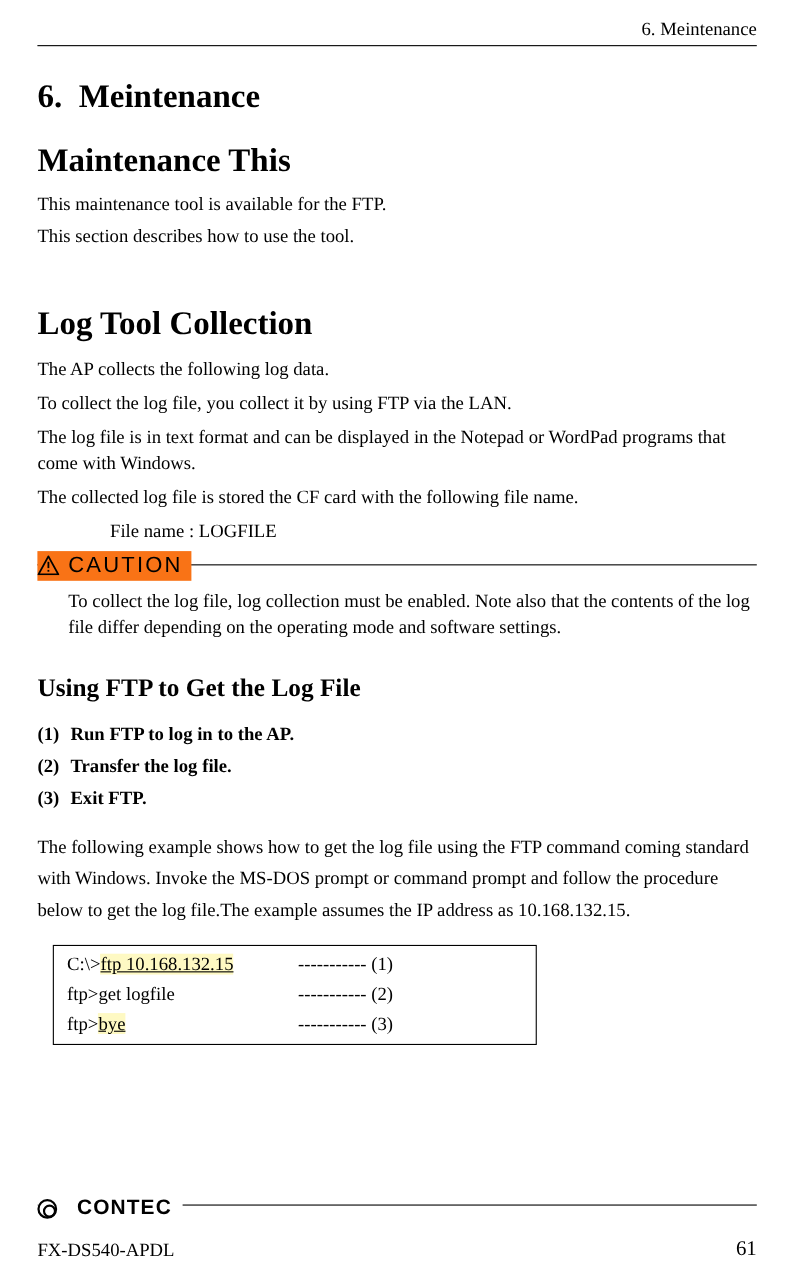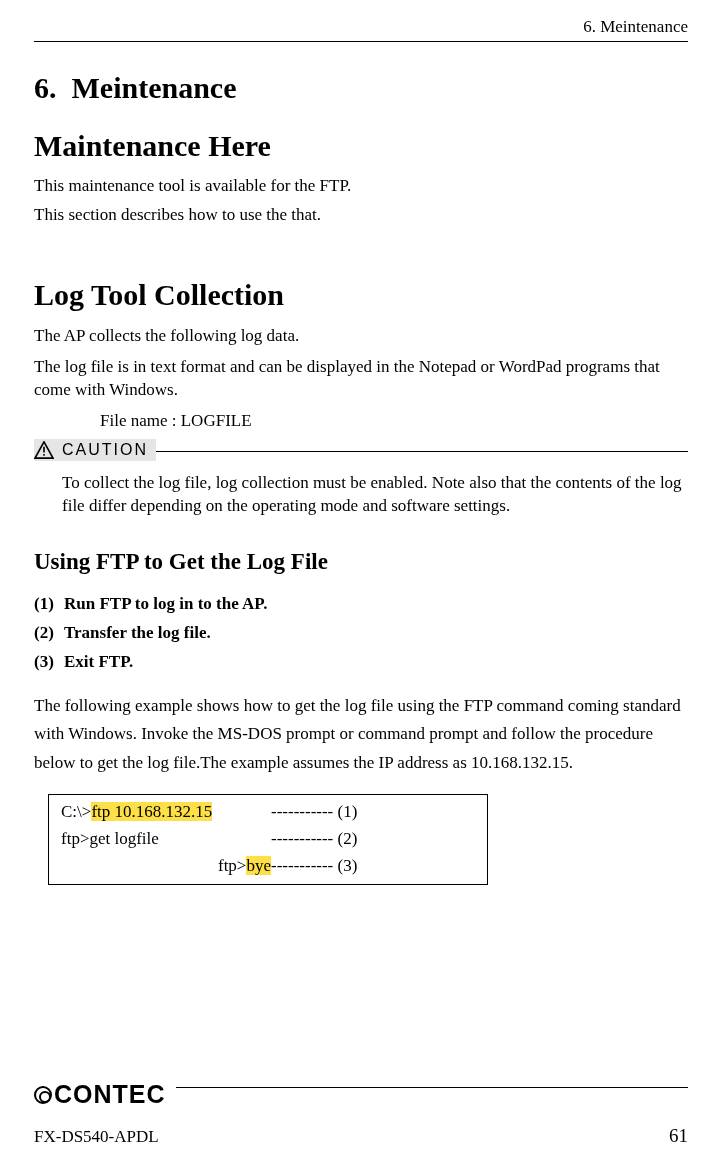--- a/index.html
+++ b/index.html
@@ -51,24 +51,24 @@
   .para { margin-bottom: 8px; }
   .indent-file { margin-left: 66px; margin-bottom: 2px; }
   .caution-block {
     position: relative;
     margin-top: 6px;
     margin-bottom: 28px;
   }
   .caution-head {
     display: inline-flex;
     align-items: center;
-    background: #e5e5e5;
+    background: #f97316;
     padding-right: 8px;
     font-family: Arial, Helvetica, sans-serif;
-    font-size: 16px;
+    font-size: 20px;
     letter-spacing: 2px;
     font-weight: normal;
     position: relative;
     z-index: 2;
   }
   .caution-rule {
     position: absolute;
     left: 0; right: 0;
     top: 12px;
     border-top: 1px solid #000;
@@ -102,46 +102,46 @@
     border: 1px solid #000;
     width: 440px;
     margin-left: 14px;
     padding: 6px 10px 6px 12px;
     font-family: "Times New Roman", Times, serif;
   }
   .cmdbox .row {
     display: flex;
     margin-bottom: 4px;
   }
-  .cmdbox .row:last-child { margin-bottom: 0; text-align: right; }
+  .cmdbox .row:last-child { margin-bottom: 0; }
   .cmdbox .cmd { width: 210px; }
-  .cmdbox .hl { background: #fde047; }
+  .cmdbox .hl { background: #fef9c3; text-decoration: underline; }
   .footer {
     position: absolute;
     left: 34px; right: 28px;
     bottom: 14px;
   }
   .footer-rule {
     border: none;
     border-top: 1.5px solid #000;
     margin: 0 0 4px 0;
   }
   .footer-row {
     display: flex;
     justify-content: space-between;
     align-items: flex-end;
   }
   .brand {
     display: flex;
     align-items: center;
-    gap: 2px;
+    gap: 18px;
     font-family: Arial, Helvetica, sans-serif;
     font-weight: bold;
     letter-spacing: 1px;
-    font-size: 25px;
+    font-size: 19px;
     position: relative;
     top: -14px;
     background: #fff;
     padding-right: 10px;
   }
   .c-logo {
     width: 18px; height: 18px;
     border: 2px solid #000;
     border-radius: 50%;
     position: relative;
@@ -167,29 +167,31 @@
 
 <div class="page">
   <div class="running-head">6. Meintenance</div>
   <hr class="top-rule">
 
   <h1 class="chapter">
     <span>6.</span>&nbsp;&nbsp;<span>Meintenance</span>
   </h1>
 
 
-  <h1 class="section">Maintenance Here</h1>
+  <h1 class="section">Maintenance This</h1>
   <p>This maintenance tool is available for the FTP.</p>
-  <p>This section describes how to use the that.</p>
+  <p>This section describes how to use the tool.</p>
 
   <div class="gap"></div>
 
   <h1 class="section2">Log Tool Collection</h1>
   <p class="para">The AP collects the following log data.</p>
+  <p class="para">To collect the log file, you collect it by using FTP via the LAN.</p>
   <p class="para">The log file is in text format and can be displayed in the Notepad or WordPad programs that come with Windows.</p>
+  <p class="para">The collected log file is stored the CF card with the following file name.</p>
   <p class="indent-file">File name : LOGFILE</p>
 
   <div class="caution-block">
     <div class="caution-rule"></div>
     <span class="caution-head">
       <svg class="warn-icon" viewBox="0 0 24 22">
         <path d="M12 1 L23 21 L1 21 Z" fill="none" stroke="#000" stroke-width="2"></path>
         <rect x="11" y="7" width="2" height="7" fill="#000"></rect>
         <rect x="11" y="16" width="2" height="2" fill="#000"></rect>
       </svg>

